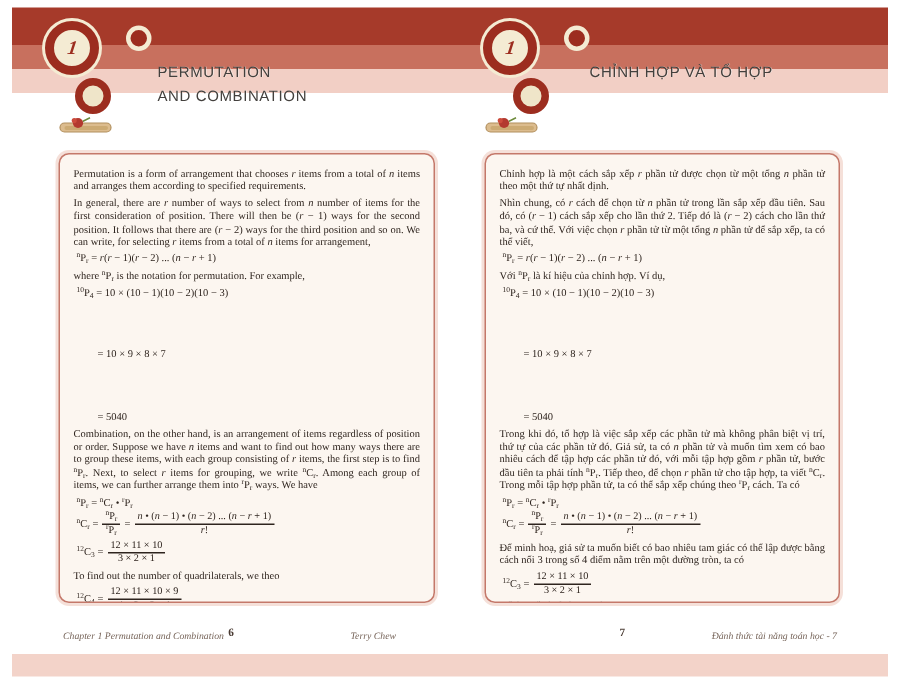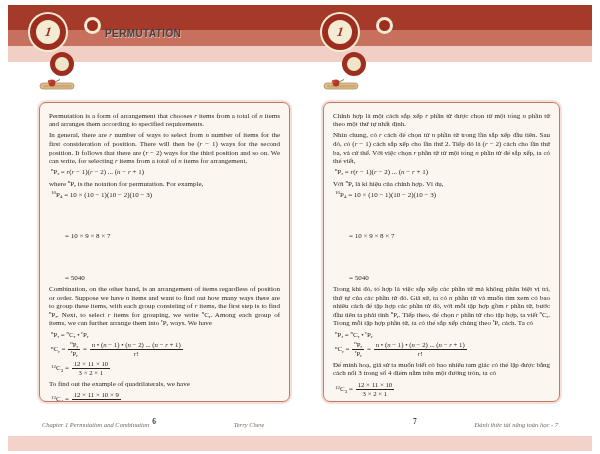--- a/index.html
+++ b/index.html
@@ -22,21 +22,21 @@
          border:5px solid #9c2d1f;border-radius:50%;}
   .b-big{position:absolute;left:2px;top:6px;width:24px;height:24px;background:#f4ebd3;
          border:6px solid #9c2d1f;border-radius:50%;box-shadow:0 0 0 2px #f4ebd3;
          display:flex;align-items:center;justify-content:center;}
   .b-num{font-style:italic;font-weight:bold;font-size:13px;color:#9c2d1f;
          font-family:"Liberation Serif",serif;transform:skewX(-8deg);}
   .b-small{position:absolute;left:56px;top:9px;width:11px;height:11px;background:#9c2d1f;
          border:3px solid #f4ebd3;border-radius:50%;}
 
   
-  .title{position:absolute;top:26px;font-family:"Liberation Sans",sans-serif;font-weight:bold;
+  .title{position:absolute;top:41px;font-family:"Liberation Sans",sans-serif;font-weight:normal;
          font-size:10px;letter-spacing:0.4px;color:#43403d;line-height:16px;white-space:nowrap;
          text-shadow:0.5px 0.5px 0 rgba(255,255,255,0.55);z-index:4;}
   .page-left .title{left:97px;}
   .page-right .title{left:93px;}
 
   
   .scroll-deco{position:absolute;top:77px;z-index:7;}
   .page-left .scroll-deco{left:31px;}
   .page-right .scroll-deco{left:23px;}
 
@@ -84,20 +84,21 @@
   <section class="page page-left">
     <div class="badge">
       <span class="b-dot"></span>
       <span class="b-big">
         <span class="b-num">1</span>
       </span>
       <span class="b-small"></span>
     </div>
     <div class="title">
       <div>PERMUTATION</div>
+      <div>AND COMBINATION</div>
     </div>
     <span class="scroll-deco">
       <svg width="36" height="13" viewBox="0 0 36 13">
         <rect x="1" y="5" width="34" height="6" rx="3" fill="#dcbc8e" stroke="#b2905f" stroke-width="0.8"></rect>
         <rect x="4" y="7" width="29" height="2.6" rx="1.3" fill="#c9a76f" opacity="0.85"></rect>
         <path d="M16 4 L21 1.5" stroke="#6c8a3a" stroke-width="1"></path>
         <circle cx="13" cy="5" r="3.4" fill="#b3392f"></circle>
         <circle cx="10.5" cy="3.4" r="1.7" fill="#cc4b3c"></circle>
       </svg>
     </span>
@@ -106,38 +107,41 @@
         <div class="para">In general, there are <em>r</em> number of ways to select from <em>n</em> number of items for the first consideration of position. There will then be (<em>r</em> − 1) ways for the second position. It follows that there are (<em>r</em> − 2) ways for the third position and so on. We can write, for selecting <em>r</em> items from a total of <em>n</em> items for arrangement,</div>
         <div class="fline"><sup>n</sup>P<sub>r</sub> = <em>r</em>(<em>r</em> − 1)(<em>r</em> − 2) ... (<em>n</em> − <em>r</em> + 1)</div>
         <div class="para">where <sup>n</sup>P<sub>r</sub> is the notation for permutation. For example,</div>
         <div class="fline"><sup>10</sup>P<sub>4</sub> = 10 × (10 − 1)(10 − 2)(10 − 3)</div>
         <div class="fline ind">= 10 × 9 × 8 × 7</div>
         <div class="fline ind">= 5040</div>
         <div class="para">Combination, on the other hand, is an arrangement of items regardless of position or order. Suppose we have <em>n</em> items and want to find out how many ways there are to group these items, with each group consisting of <em>r</em> items, the first step is to find <sup>n</sup>P<sub>r</sub>. Next, to select <em>r</em> items for grouping, we write <sup>n</sup>C<sub>r</sub>. Among each group of items, we can further arrange them into <sup>r</sup>P<sub>r</sub> ways. We have</div>
         <div class="fline"><sup>n</sup>P<sub>r</sub> = <sup>n</sup>C<sub>r</sub> • <sup>r</sup>P<sub>r</sub></div>
         <div class="fline"><sup>n</sup>C<sub>r</sub> = <span class="frac"><span class="num"><sup>n</sup>P<sub>r</sub></span><span class="den"><sup>r</sup>P<sub>r</sub></span></span> = <span class="frac"><span class="num"><em>n</em> • (<em>n</em> − 1) • (<em>n</em> − 2) ... (<em>n</em> − <em>r</em> + 1)</span><span class="den"><em>r</em>!</span></span></div>
         <div class="fline"><sup>12</sup>C<sub>3</sub> = <span class="frac"><span class="num">12 × 11 × 10</span><span class="den">3 × 2 × 1</span></span></div>
-        <div class="para">To find out the example of quadrilaterals, we have</div>
+        <div class="para">To find out the number of quadrilaterals, we theo</div>
         <div class="fline"><sup>12</sup>C<sub>4</sub> = <span class="frac"><span class="num">12 × 11 × 10 × 9</span><span class="den">4 × 3 × 2 × 1</span></span></div>
         <div class="fline ind">= 393 quadrilaterals</div>
       </div>
     <div class="footer">
       <span class="f-left">Chapter 1 Permutation and Combination</span>
       <span class="f-num">6</span>
       <span class="f-right">Terry Chew</span>
     </div>
   </section>
 
   <section class="page page-right">
     <div class="badge">
       <span class="b-dot"></span>
       <span class="b-big">
         <span class="b-num">1</span>
       </span>
       <span class="b-small"></span>
+    </div>
+    <div class="title">
+      <div>CHỈNH HỢP VÀ TỔ HỢP</div>
     </div>
     <span class="scroll-deco">
       <svg width="36" height="13" viewBox="0 0 36 13">
         <rect x="1" y="5" width="34" height="6" rx="3" fill="#dcbc8e" stroke="#b2905f" stroke-width="0.8"></rect>
         <rect x="4" y="7" width="29" height="2.6" rx="1.3" fill="#c9a76f" opacity="0.85"></rect>
         <path d="M16 4 L21 1.5" stroke="#6c8a3a" stroke-width="1"></path>
         <circle cx="13" cy="5" r="3.4" fill="#b3392f"></circle>
         <circle cx="10.5" cy="3.4" r="1.7" fill="#cc4b3c"></circle>
       </svg>
     </span>

